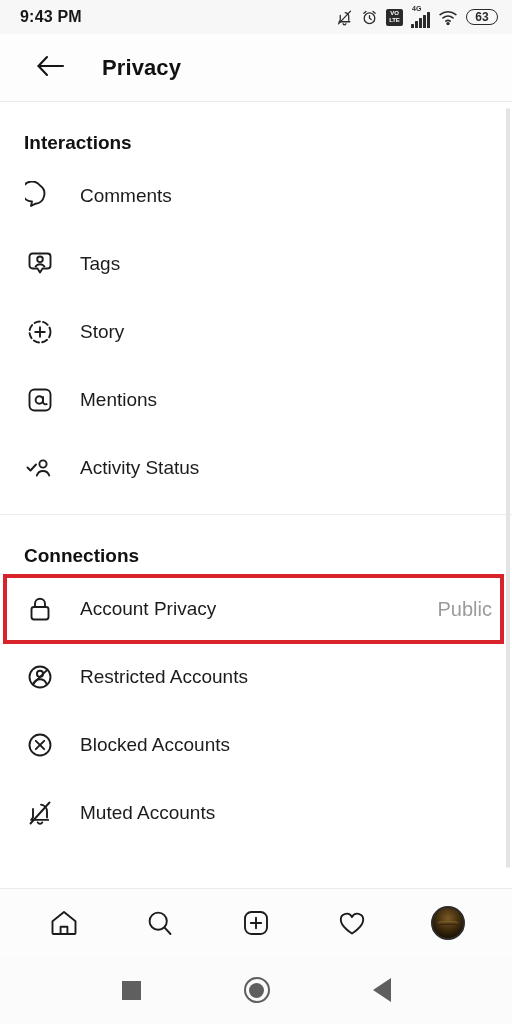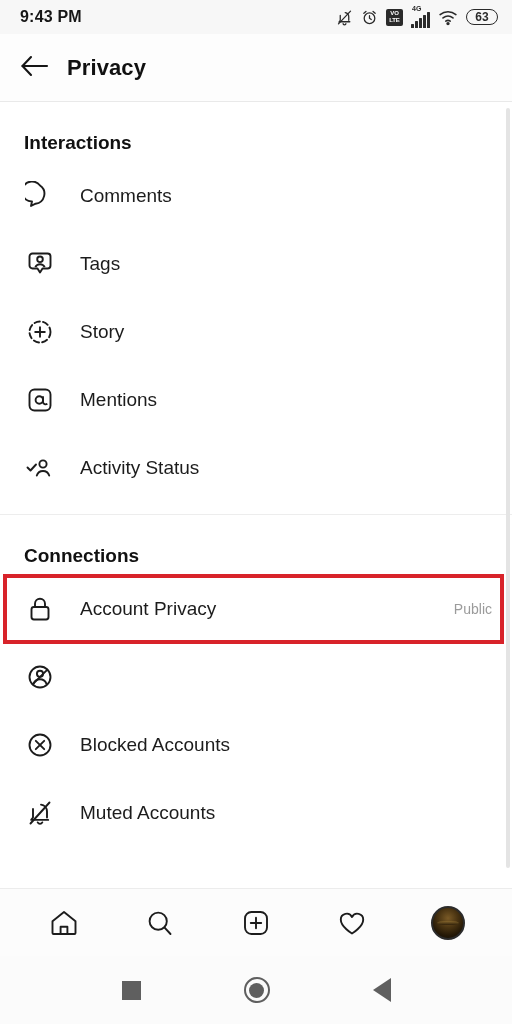--- a/index.html
+++ b/index.html
@@ -32,41 +32,41 @@
   .batt {
     width:32px; height:16px; border:1.7px solid #2a2a2a; border-radius:8px;
     display:flex; align-items:center; justify-content:center;
     font-size:12px; font-weight:700; color:#2a2a2a;
   }
 
   
   .header {
     height:68px; flex:0 0 68px; background:#fdfdfd;
     border-bottom:1px solid #e9e9e9;
-    display:flex; align-items:center; padding:0 20px; gap:17px;
+    display:flex; align-items:center; padding:0 36px; gap:36px;
   }
   .header h1 { font-size:22px; font-weight:700; color:#111; letter-spacing:.1px; }
 
   
   .content { flex:1 1 auto; position:relative; background:#fff; overflow:hidden; }
   .section-title {
     font-size:19px; font-weight:700; color:#111;
     padding:30px 0 8px 24px;
   }
   .divider { height:1px; background:#ededed; margin:12px 0 0 0; }
 
   .row {
     display:flex; align-items:center;
     height:68px; padding:0 20px 0 24px; gap:24px;
     position:relative;
   }
   .row .ico { width:32px; height:32px; flex:0 0 32px; display:flex; align-items:center; justify-content:center; }
   .row .ico svg { display:block; }
   .row .label { font-size:19px; color:#1c1c1c; flex:1 1 auto; }
-  .row .value { font-size:14px; color:#9b9b9b; }
+  .row .value { font-size:20px; color:#9b9b9b; }
 
   .highlight {
     position:absolute; left:3px; right:8px;
     border:4px solid #d8232a; pointer-events:none;
   }
 
   .scrollbar {
     position:absolute; top:0; right:2px; width:4px;
     background:#e4e4e4; border-radius:2px;
   }
@@ -249,20 +249,21 @@
 
     <div class="row">
       <span class="ico">
         <svg width="30" height="30" viewBox="0 0 30 30" fill="none" stroke="#1c1c1c" stroke-width="1.9" stroke-linecap="round" stroke-linejoin="round">
           <circle cx="15" cy="15" r="10.5"></circle>
           <circle cx="15" cy="11.8" r="3.1"></circle>
           <path d="M8.6 21.6a6.9 6.9 0 0 1 12.8 0"></path>
           <line x1="7.6" y1="22.4" x2="22.4" y2="7.6"></line>
         </svg>
       </span>
+      <span class="label">Restricted Accounts</span>
     </div>
 
     <div class="row">
       <span class="ico">
         <svg width="30" height="30" viewBox="0 0 30 30" fill="none" stroke="#1c1c1c" stroke-width="1.9" stroke-linecap="round">
           <circle cx="15" cy="15" r="10.5"></circle>
           <line x1="10.8" y1="10.8" x2="19.2" y2="19.2"></line>
           <line x1="19.2" y1="10.8" x2="10.8" y2="19.2"></line>
         </svg>
       </span>

